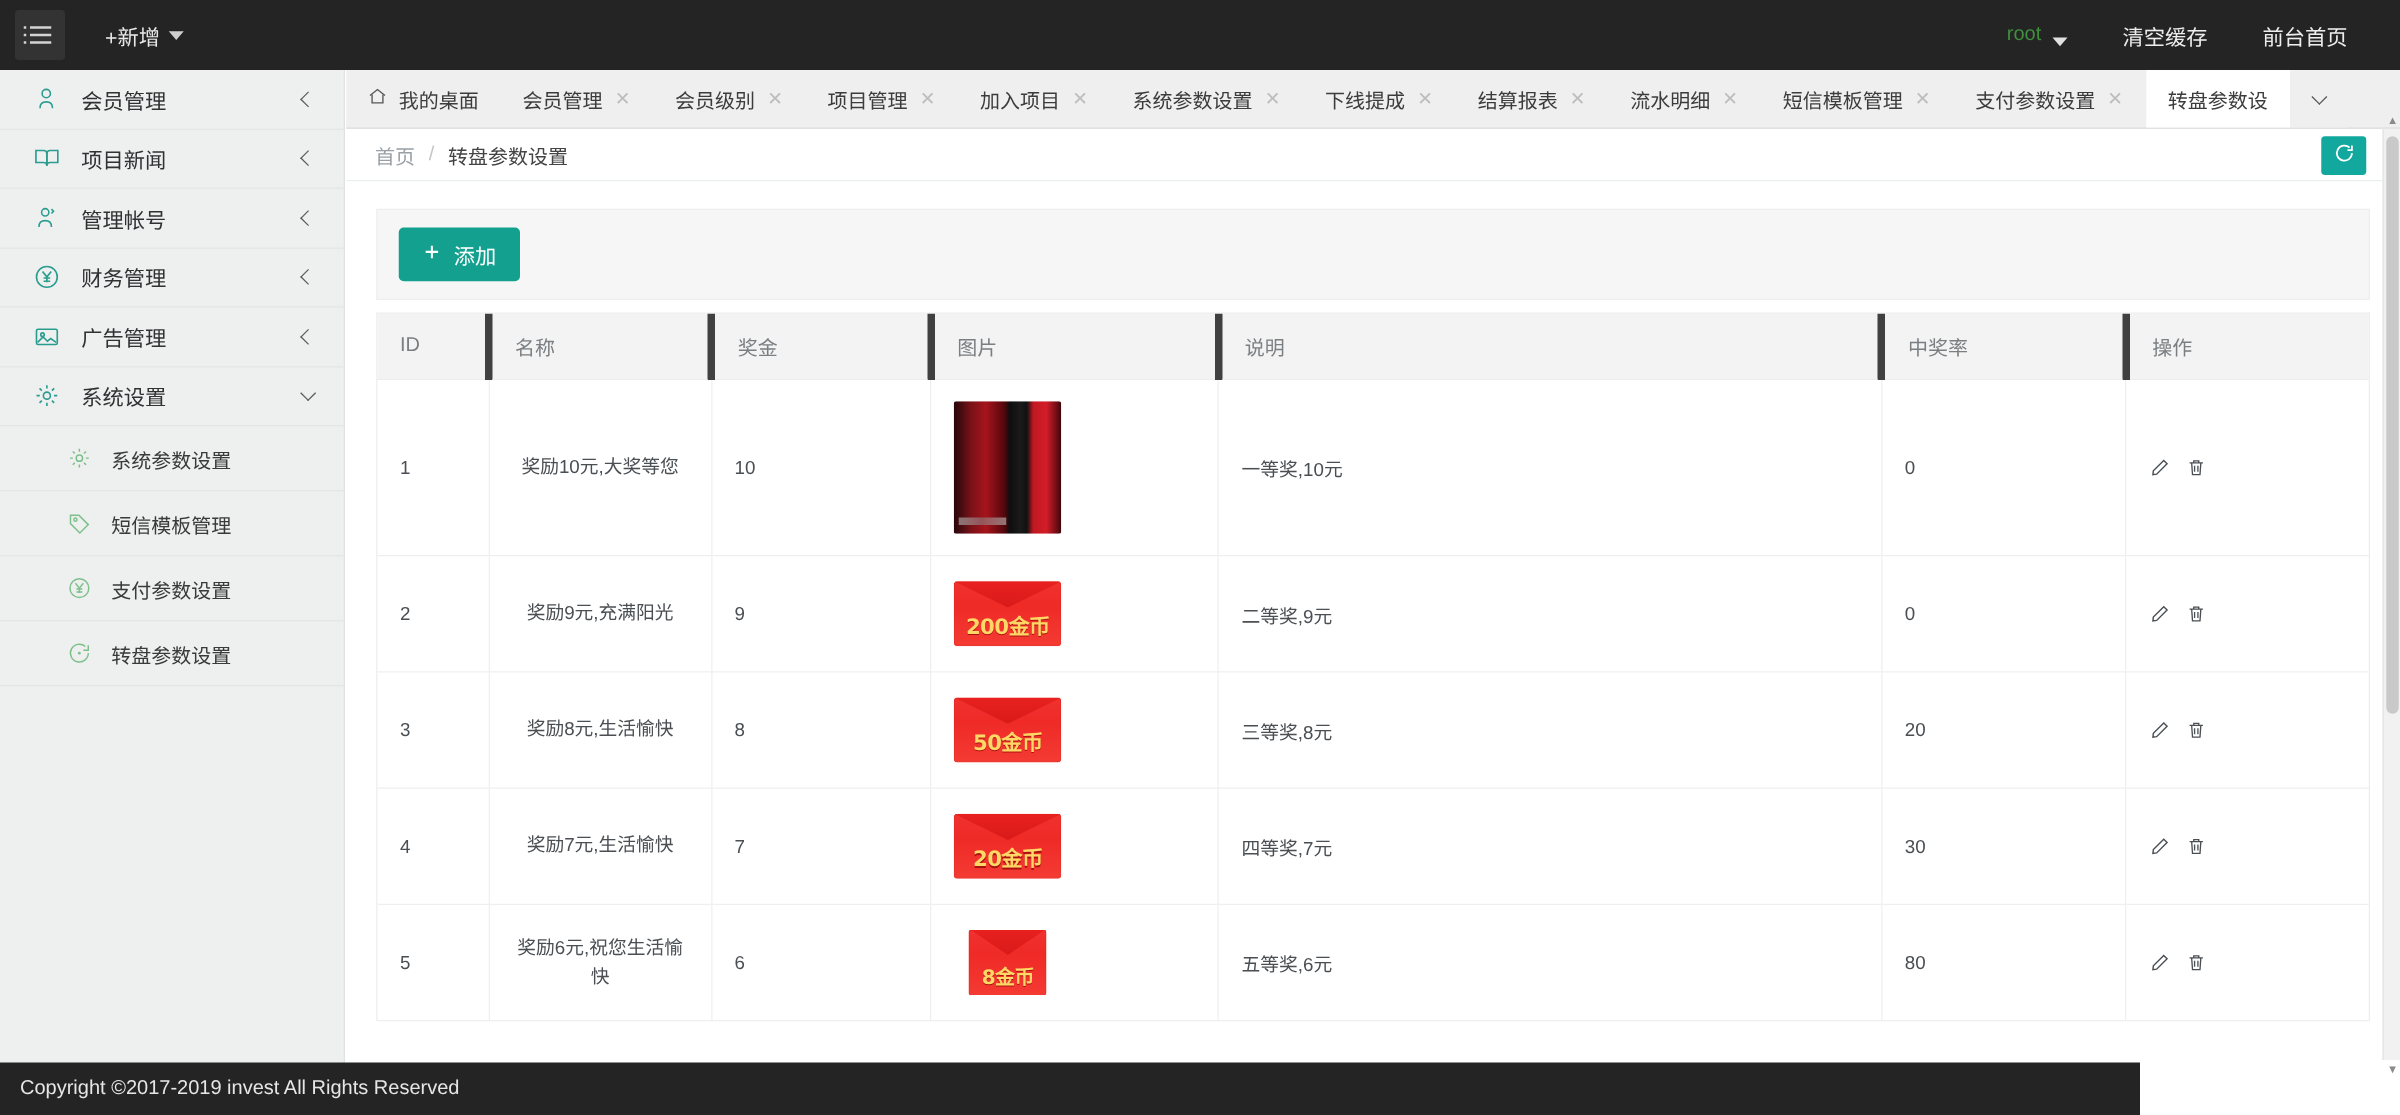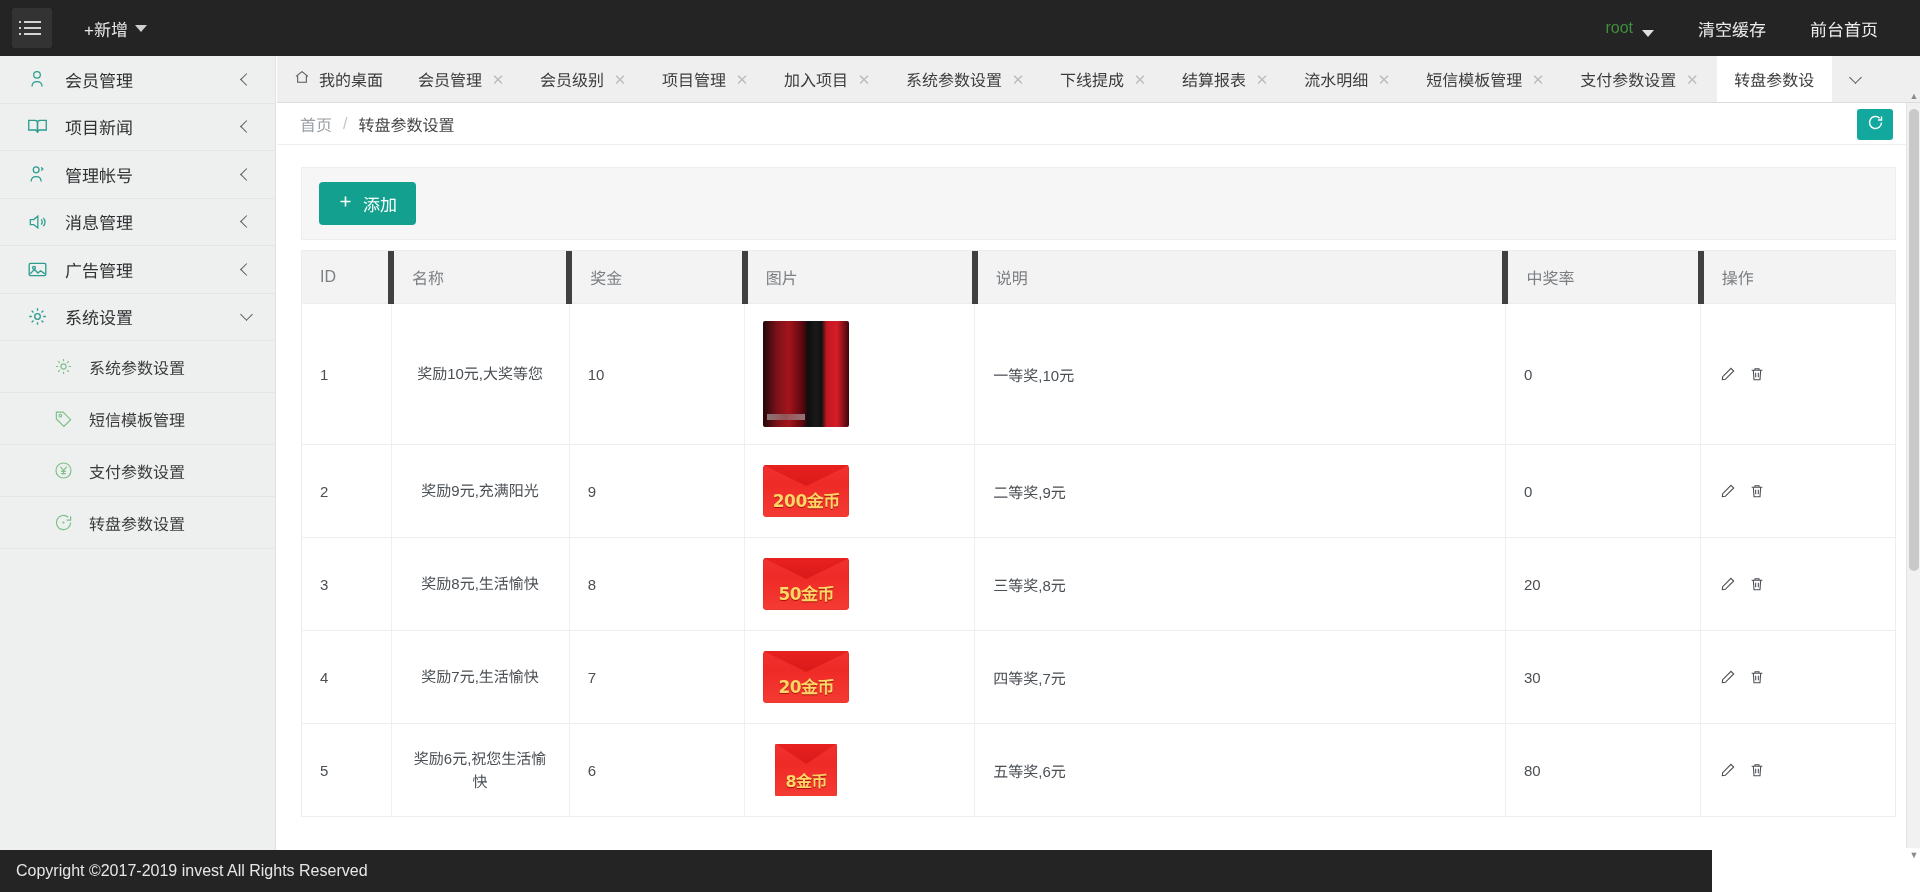--- a/index.html
+++ b/index.html
@@ -299,32 +299,31 @@
       <svg width="20" height="20" viewBox="0 0 24 24" fill="none" stroke="currentColor" stroke-width="1.5">
         <circle cx="11" cy="7" r="3.5"></circle>
           <path d="M5 21c0-4 2.7-6 6-6s6 2 6 6"></path>
           <path d="M17 4l2 2-2 2"></path>
       </svg>
     </span>
     <span class="nav-label">管理帐号</span>
     <span class="chev left"></span>
   </div>
 
-
   <div class="nav-item">
     <span class="nav-icon">
-      <svg width="20" height="20" viewBox="0 0 24 24" fill="none" stroke="currentColor" stroke-width="1.5">
-        <path d="M4 9v6h4l5 4V5L8 9H4z"></path>
-          <path d="M17 9a4 4 0 010 6"></path>
-          <path d="M19.5 7a7 7 0 010 10"></path>
-      </svg>
-    </span>
-    <span class="nav-label">消息管理</span>
+      <svg width="21" height="21" viewBox="0 0 24 24" fill="none" stroke="currentColor" stroke-width="1.5">
+        <circle cx="12" cy="12" r="9.5"></circle>
+          <path d="M8 7l4 5 4-5M12 12v5M9 13h6M9 16h6"></path>
+      </svg>
+    </span>
+    <span class="nav-label">财务管理</span>
     <span class="chev left"></span>
   </div>
+
 
   <div class="nav-item">
     <span class="nav-icon">
       <svg width="21" height="21" viewBox="0 0 24 24" fill="none" stroke="currentColor" stroke-width="1.5">
         <rect x="2.5" y="5" width="19" height="14" rx="1.5"></rect>
           <circle cx="8" cy="10" r="1.6"></circle>
           <path d="M3.5 17l5-5 4 4 3-2.5 5 3.5"></path>
       </svg>
     </span>
     <span class="nav-label">广告管理</span>

